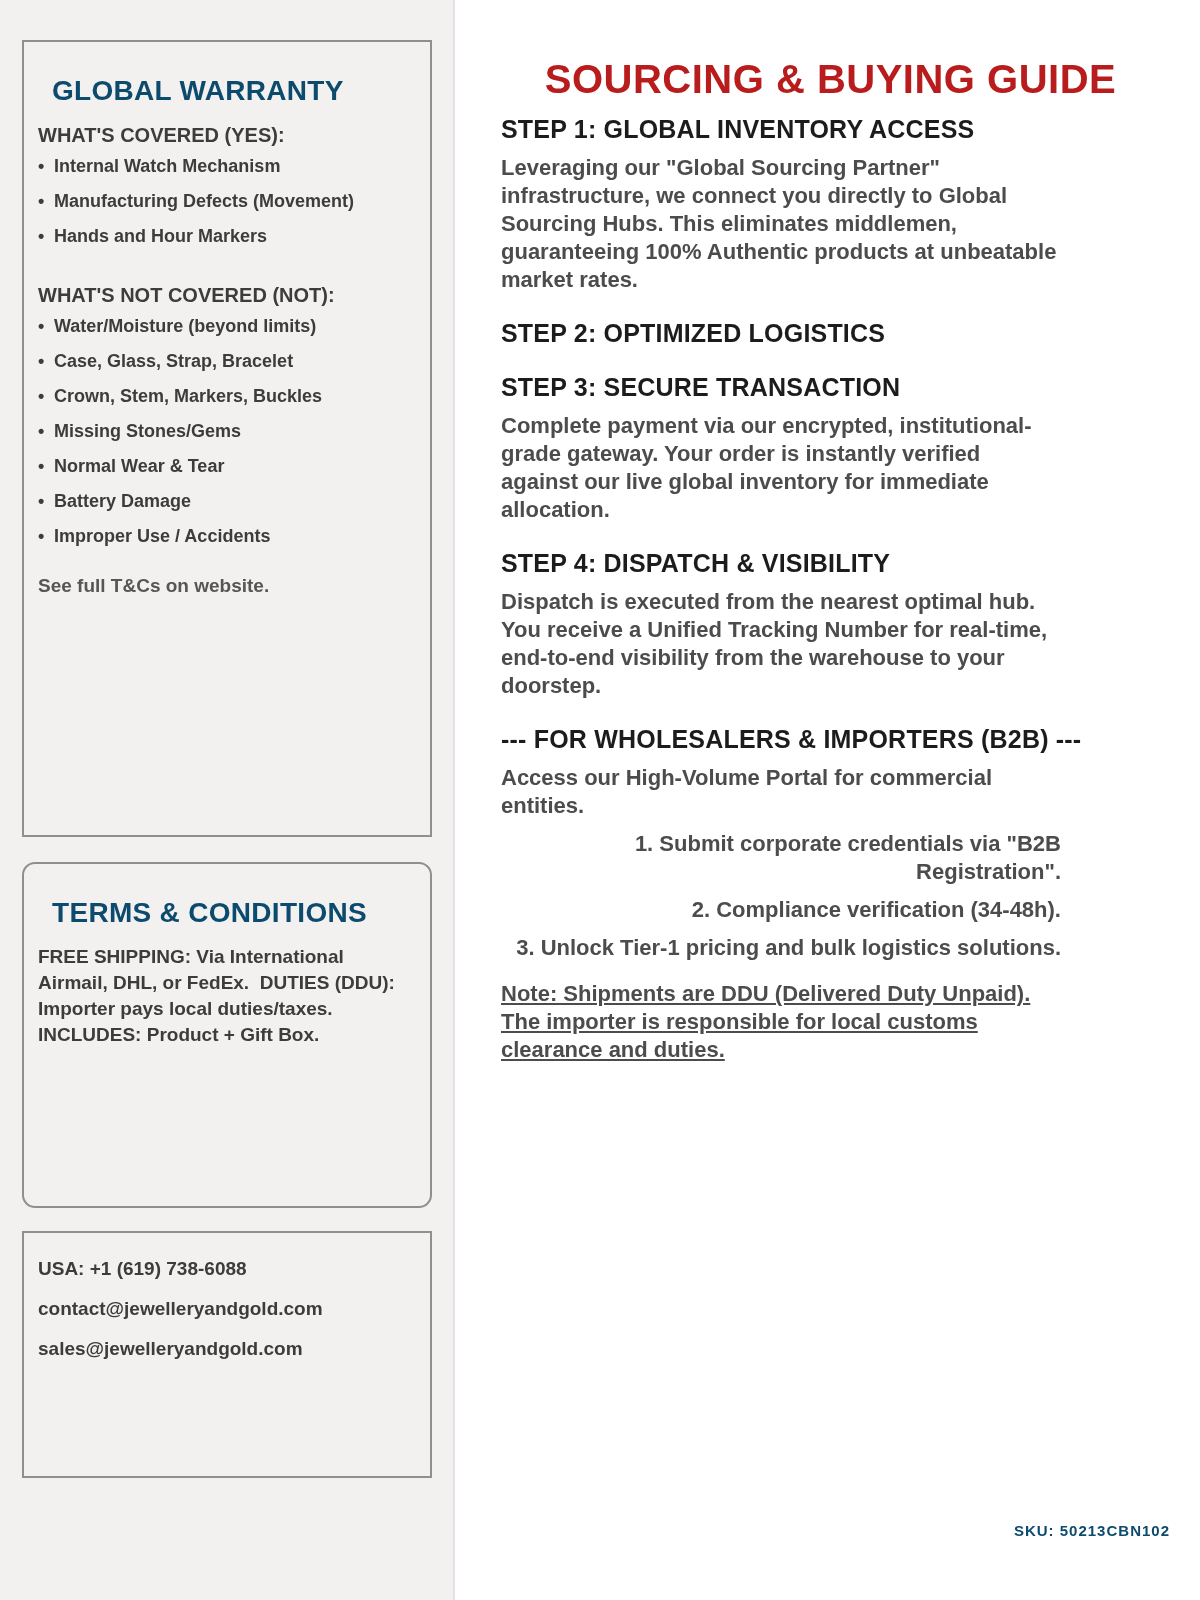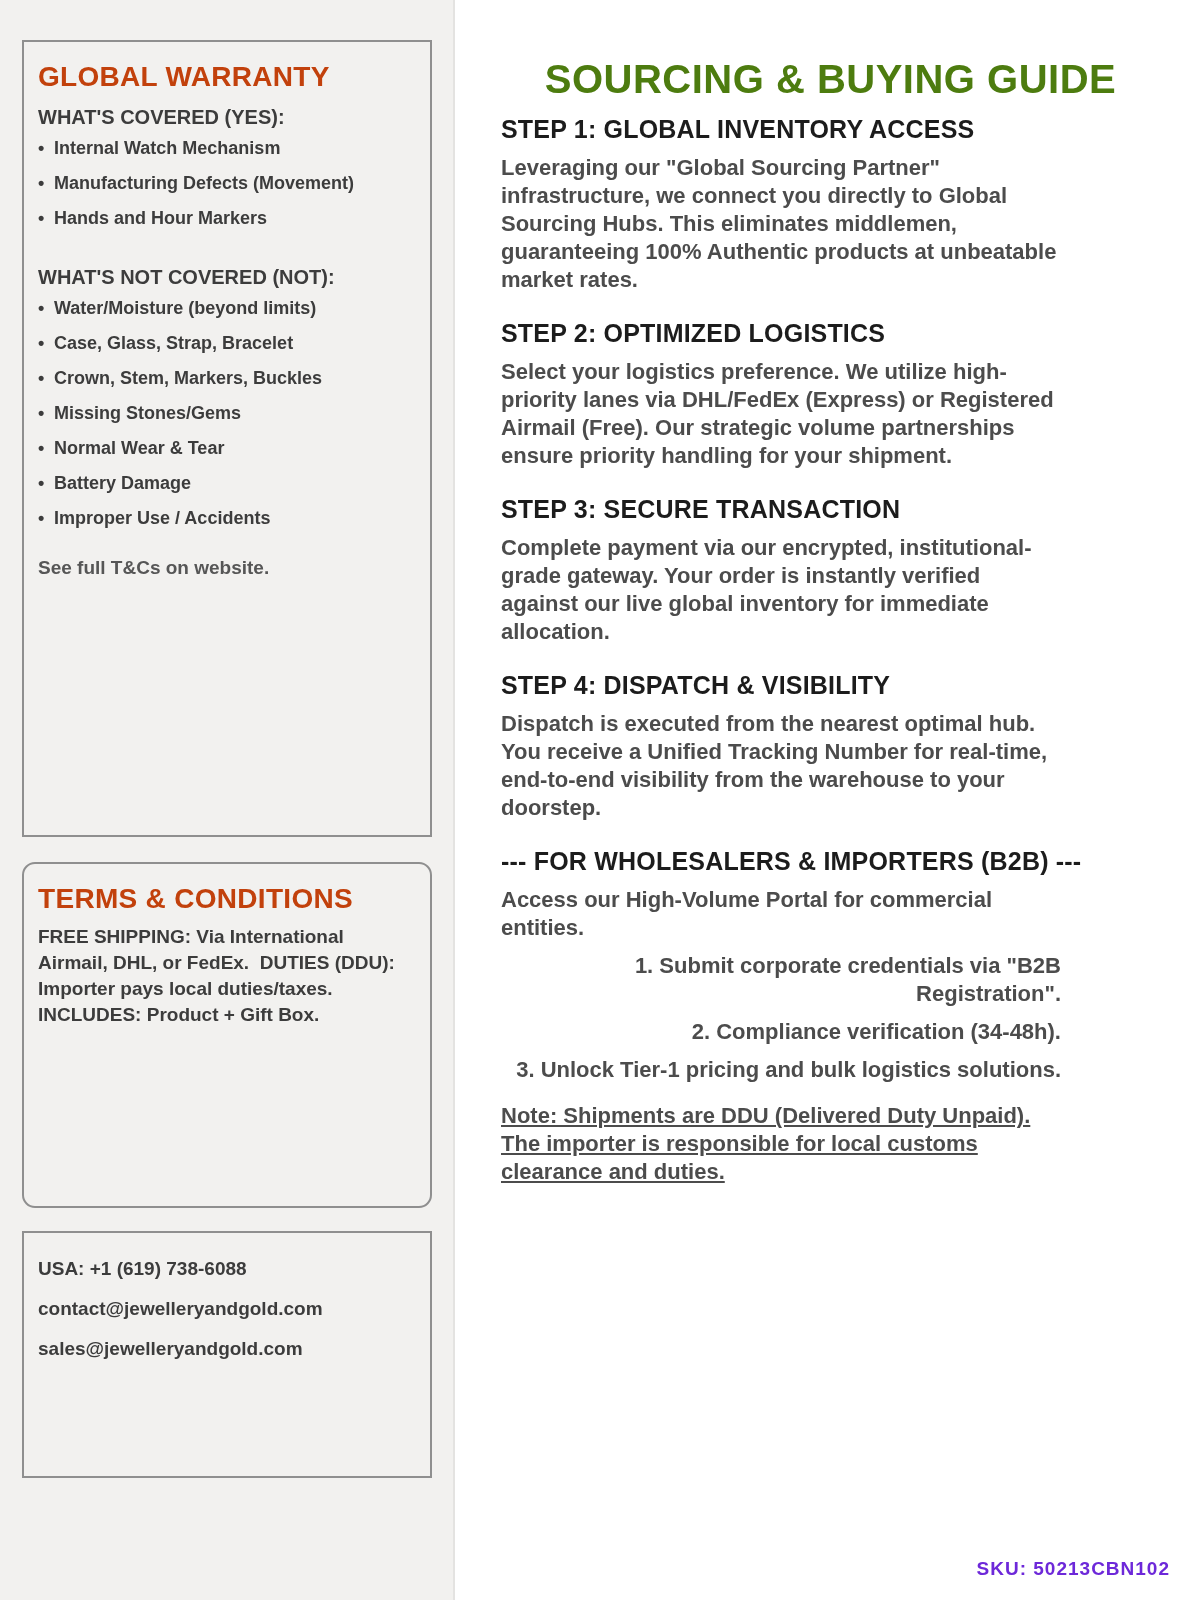--- a/index.html
+++ b/index.html
@@ -26,25 +26,25 @@
     width: 410px;
     border: 2px solid #8f8f8f;
     padding: 18px 14px;
     background: transparent;
   }
   .side-box.warranty { margin-top: 40px; height: 797px; }
   .side-box.terms    { margin-top: 25px; height: 346px; border-radius: 13px; }
   .side-box.contact  { margin-top: 23px; height: 247px; }
 
   .side-title {
-    margin: 0;
+    margin: 14px;
     font-size: 28px;
     font-weight: 800;
     letter-spacing: 0.3px;
-    color: #c2410c;
+    color: #0c4a6e;
     line-height: 34px;
   }
   .side-subhead {
     margin: 10px 0 0 0;
     font-size: 20px;
     font-weight: 700;
     color: #3c3c3c;
     line-height: 26px;
   }
   .side-list {
@@ -100,21 +100,21 @@
     box-sizing: border-box;
     padding: 0 40px 0 46px;
     background: #ffffff;
   }
   .main-title {
     margin: 56px 0 0 0;
     text-align: center;
     font-size: 40px;
     font-weight: 800;
     letter-spacing: 0.5px;
-    color: #4d7c0f;
+    color: #b91c1c;
     line-height: 46px;
   }
   .step-heading {
     margin: 24px 0 10px 0;
     font-size: 25px;
     font-weight: 800;
     color: #1c1c1c;
     line-height: 30px;
     letter-spacing: 0.2px;
   }
@@ -126,25 +126,25 @@
     color: #4c4c4c;
     line-height: 28px;
     max-width: 560px;
   }
   .body-para.spaced { margin-top: 10px; text-align: right; }
   .body-para.note { margin-top: 18px; text-decoration: underline; }
 
   .sku {
     position: absolute;
     right: 30px;
-    top: 1558px;
-    font-size: 19px;
+    top: 1522px;
+    font-size: 15px;
     font-weight: 700;
     letter-spacing: 1px;
-    color: #6d28d9;
+    color: #0c4a6e;
   }
 </style>
 </head>
 <body>
 
 <div class="sidebar">
 
   <div class="side-box warranty">
     <h2 class="side-title">GLOBAL WARRANTY</h2>
     <h3 class="side-subhead">WHAT'S COVERED (YES):</h3>
@@ -179,21 +179,20 @@
 
 </div>
 
 <div class="main">
   <h1 class="main-title">SOURCING &amp; BUYING GUIDE</h1>
 
   <h2 class="step-heading first">STEP 1: GLOBAL INVENTORY ACCESS</h2>
   <p class="body-para">Leveraging our "Global Sourcing Partner" infrastructure, we connect you directly to Global Sourcing Hubs. This eliminates middlemen, guaranteeing 100% Authentic products at unbeatable market rates.</p>
 
   <h2 class="step-heading">STEP 2: OPTIMIZED LOGISTICS</h2>
-  <p class="body-para">Select your logistics preference. We utilize high-priority lanes via DHL/FedEx (Express) or Registered Airmail (Free). Our strategic volume partnerships ensure priority handling for your shipment.</p>
 
   <h2 class="step-heading">STEP 3: SECURE TRANSACTION</h2>
   <p class="body-para">Complete payment via our encrypted, institutional-grade gateway. Your order is instantly verified against our live global inventory for immediate allocation.</p>
 
   <h2 class="step-heading">STEP 4: DISPATCH &amp; VISIBILITY</h2>
   <p class="body-para">Dispatch is executed from the nearest optimal hub. You receive a Unified Tracking Number for real-time, end-to-end visibility from the warehouse to your doorstep.</p>
 
   <h2 class="step-heading">--- FOR WHOLESALERS &amp; IMPORTERS (B2B) ---</h2>
   <p class="body-para">Access our High-Volume Portal for commercial entities.</p>
   <p class="body-para spaced">1. Submit corporate credentials via "B2B Registration".</p>

